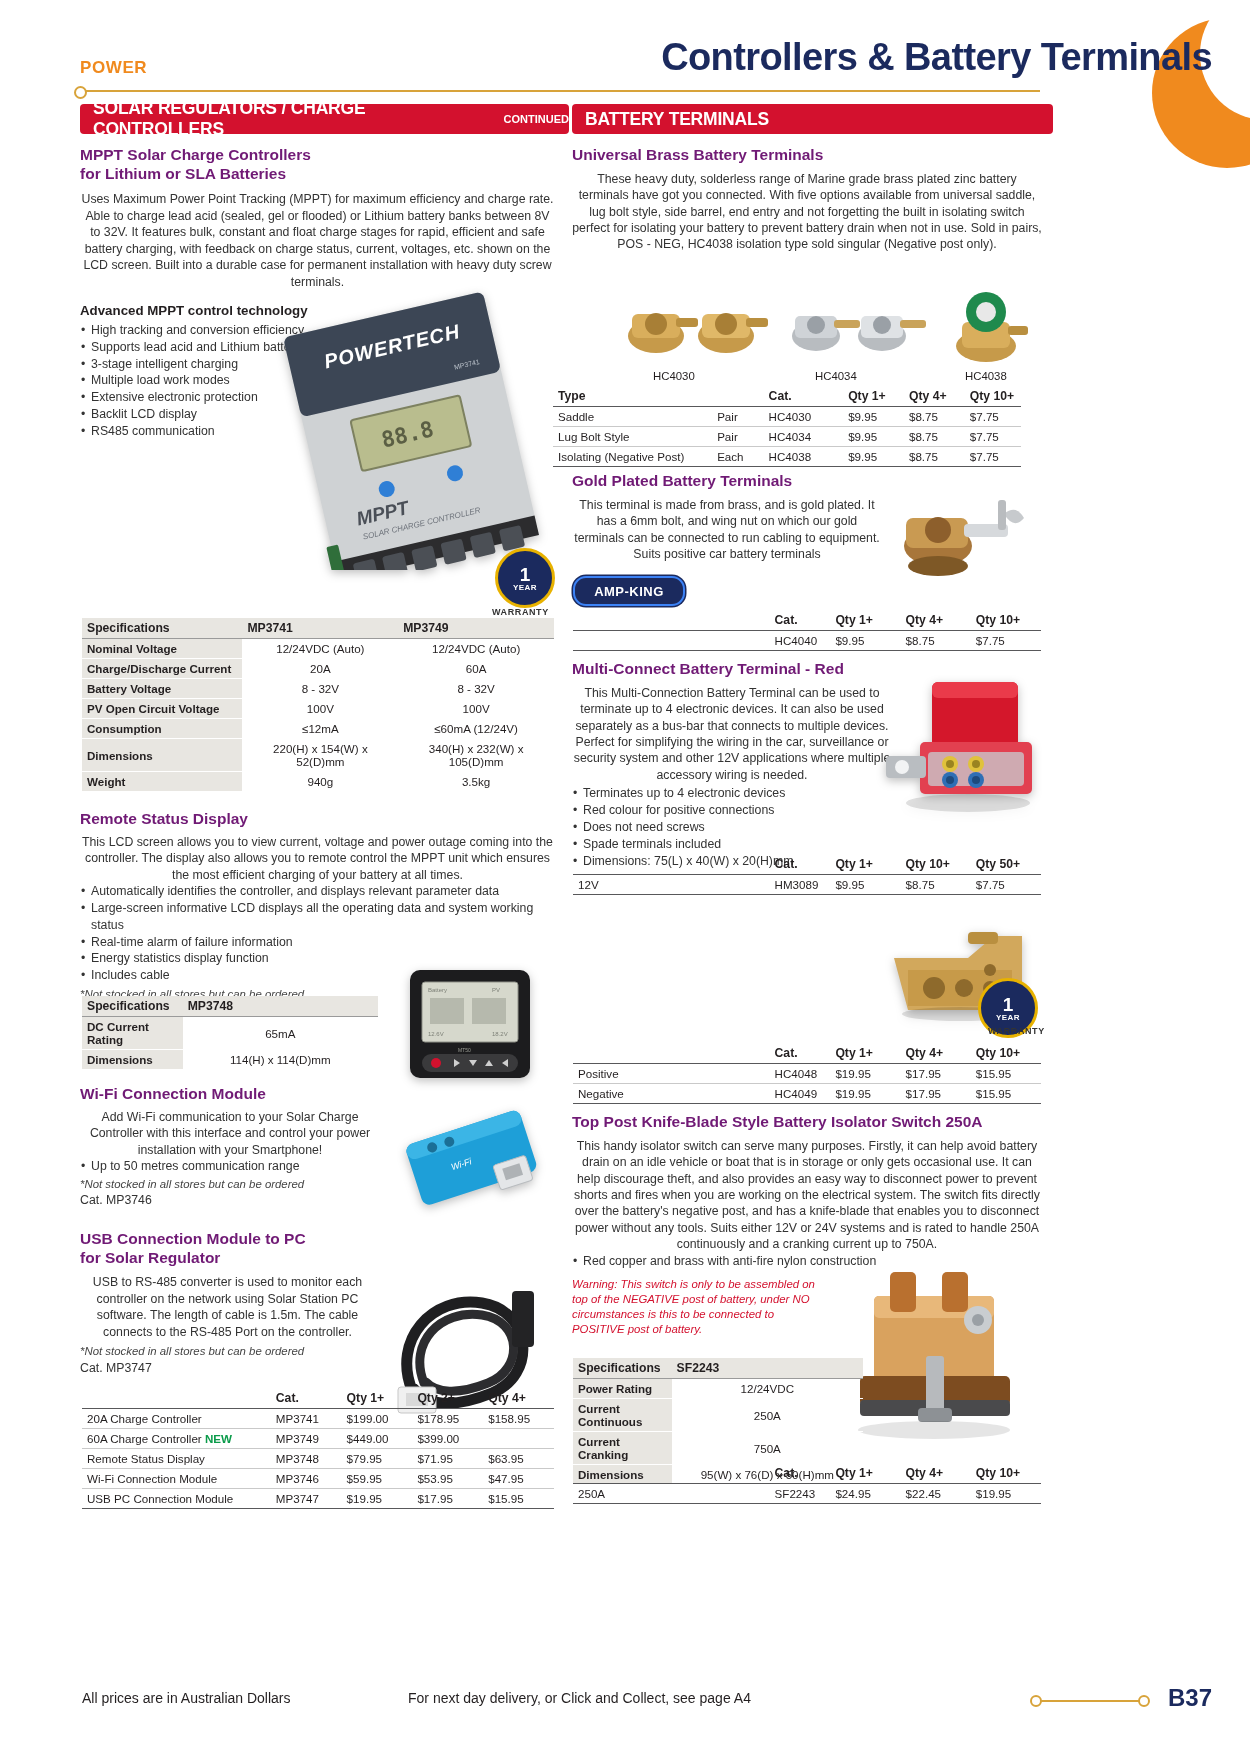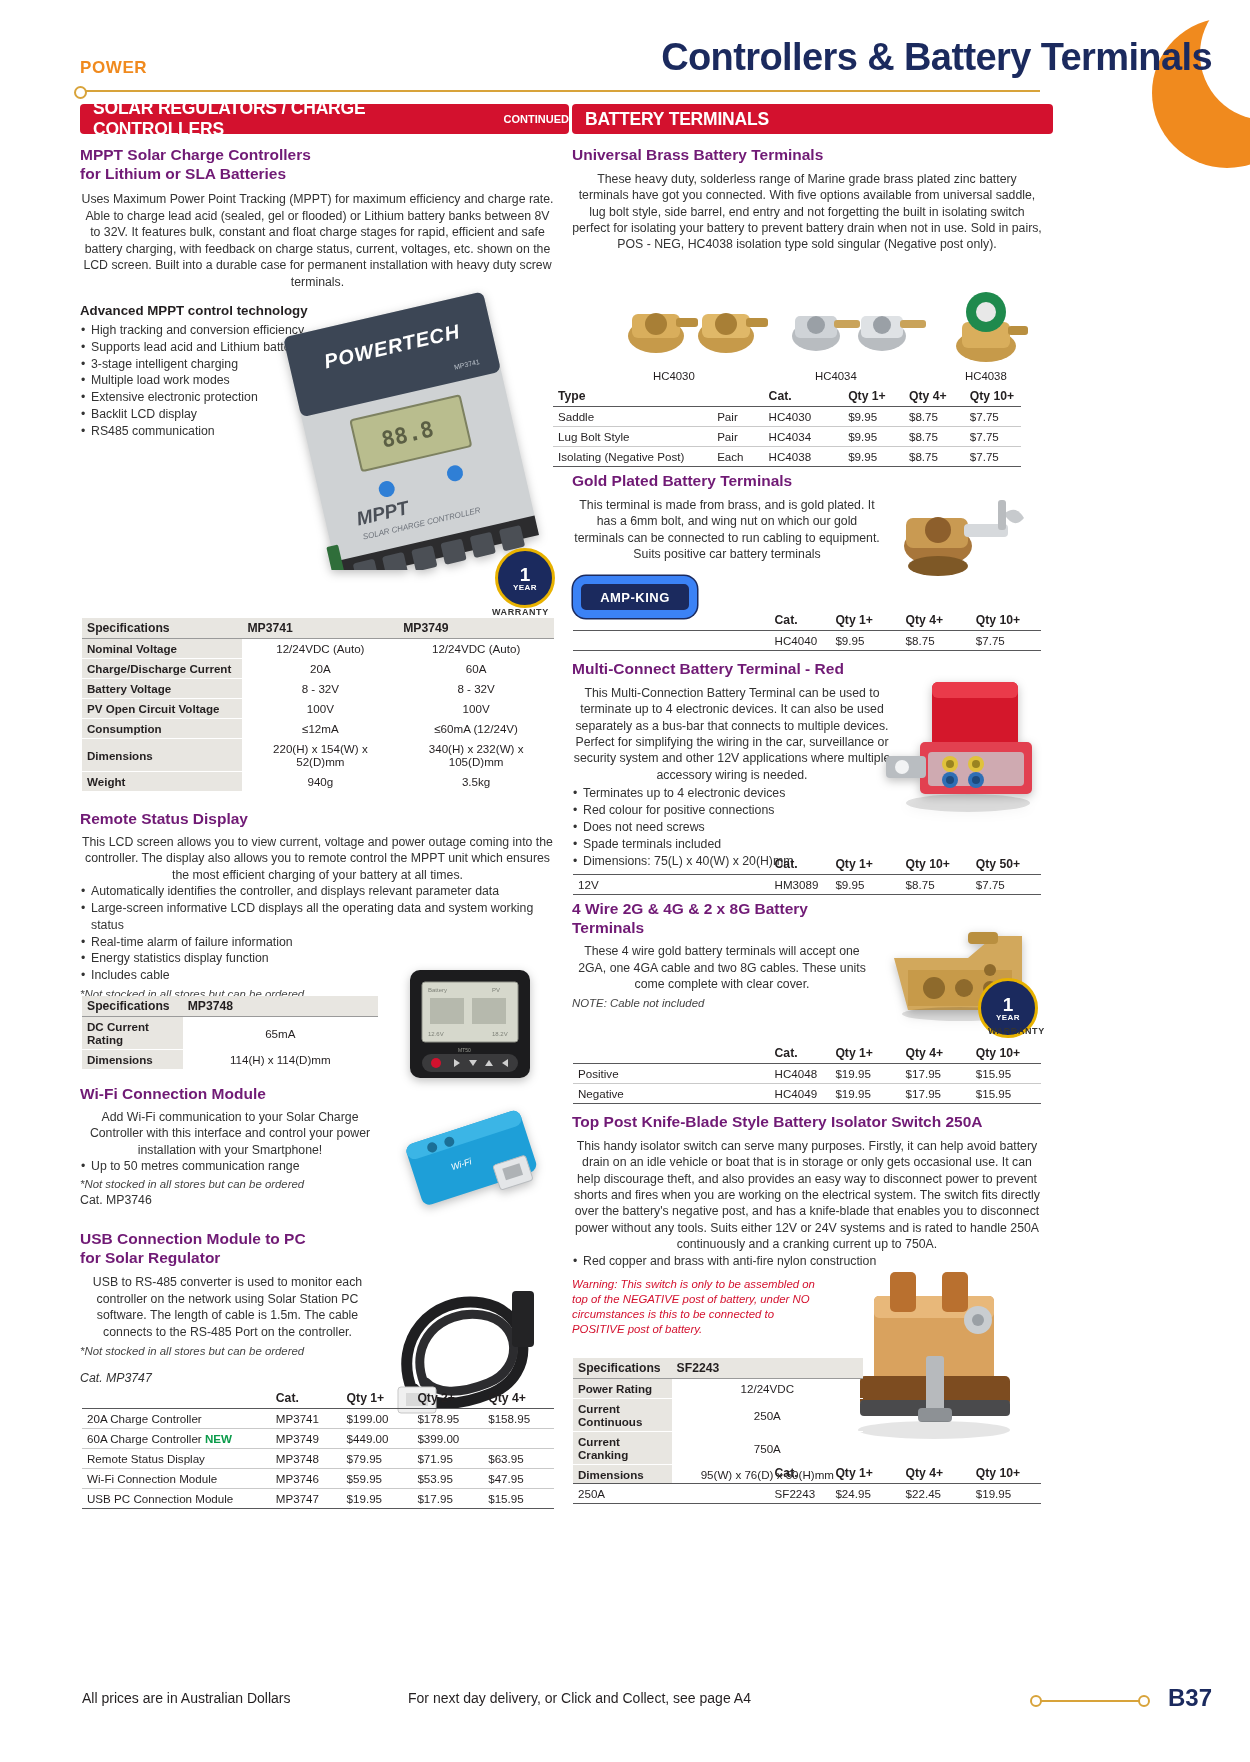--- a/index.html
+++ b/index.html
@@ -54,21 +54,21 @@
 
   .badge{position:absolute;width:54px;height:54px;border-radius:50%;background:#1b2a5e;
          border:3px solid #e8b200;display:flex;flex-direction:column;align-items:center;justify-content:center;
          color:#fff;line-height:1;}
   .badge .y1{font-size:19px;font-weight:bold;}
   .badge .yr{font-size:8px;font-weight:bold;letter-spacing:.5px;}
   .warr{position:absolute;font-size:9px;font-weight:bold;color:#333;letter-spacing:.6px;}
 
   .ampking{position:absolute;width:108px;height:26px;border-radius:13px;background:#1b2a5e;
            color:#fff;display:flex;align-items:center;justify-content:center;font-size:13px;
-           font-weight:bold;letter-spacing:.5px;border:8px solid #3b82f6;box-shadow:0 0 0 1.5px #1b2a5e;}
+           font-weight:bold;letter-spacing:.5px;border:2px solid #3b82f6;box-shadow:0 0 0 1.5px #1b2a5e;}
 
   .warnred{font-size:11.4px;font-style:italic;color:#d3112e;line-height:1.32;}
 
   
   .ftr{position:absolute;left:0;top:1690px;width:1250px;height:40px;font-size:14px;color:#231f20;}
   .ftr .l{position:absolute;left:82px;top:0;}
   .ftr .c{position:absolute;left:408px;top:0;}
   .ftr .pg{position:absolute;right:38px;top:-6px;font-size:24px;font-weight:bold;color:#1b2a5e;}
   .ftr-rule{position:absolute;right:106px;top:10px;width:106px;height:2px;background:#d8a33a;}
   .ftr-dot{position:absolute;width:8px;height:8px;border:2px solid #d8a33a;border-radius:50%;background:#fff;top:5px;}
@@ -270,21 +270,21 @@
     </svg>
   </div>
 
   <div class="col" style="left:80px;top:1230px;width:295px;">
     <h3 class="sec">
       <span>USB Connection Module to PC</span><br>
       <span>for Solar Regulator</span>
     </h3>
     <p class="body" style="margin-top:7px;">USB to RS-485 converter is used to monitor each controller on the network using Solar Station PC software. The length of cable is 1.5m. The cable connects to the RS-485 Port on the controller.</p>
     <div class="note" style="margin-top:5px;">*Not stocked in all stores but can be ordered</div>
-    <div class="cat-line" style="margin-top:14px;font-style:italic;">Cat. MP3747</div>
+    <div class="cat-line" style="margin-top:4px;">Cat. MP3747</div>
   </div>
   <div class="img" style="left:372px;top:1265px;width:190px;height:180px;">
     <svg width="190" height="180" viewBox="0 0 190 180">
       <path d="M40 125 C 20 75, 60 30, 110 38 C 160 46, 165 110, 120 128 C 80 144, 55 140, 42 124" fill="none" stroke="#1f1f21" stroke-width="11" stroke-linecap="round"></path>
       <path d="M52 118 C 36 78, 68 44, 110 50 C 150 56, 152 104, 116 118 C 86 130, 64 128, 54 117" fill="none" stroke="#2c2c2f" stroke-width="9" stroke-linecap="round"></path>
       <rect x="140" y="26" width="22" height="56" rx="4" fill="#232325"></rect>
       <rect x="26" y="122" width="38" height="26" rx="3" fill="#f0f0f0" stroke="#c7c7c7"></rect>
       <rect x="34" y="128" width="22" height="13" fill="#d9d9d9"></rect>
     </svg>
   </div>
@@ -502,25 +502,20 @@
         <tr>
           <td>12V</td>
           <td>HM3089</td>
           <td>$9.95</td>
           <td>$8.75</td>
           <td>$7.75</td>
         </tr>
       </tbody>
   </table>
 
-  <div class="col" style="left:572px;top:900px;width:300px;">
-    <h3 class="sec">4 Wire 2G &amp; 4G &amp; 2 x 8G Battery Terminals</h3>
-    <p class="body" style="margin-top:6px;">These 4 wire gold battery terminals will accept one 2GA, one 4GA cable and two 8G cables. These units come complete with clear cover.</p>
-    <div class="note" style="margin-top:4px;">NOTE: Cable not included</div>
-  </div>
   <div class="img shadow" style="left:872px;top:918px;width:168px;height:110px;">
     <svg width="168" height="110" viewBox="0 0 168 110">
       <path d="M22 40 L96 40 L122 18 L150 18 L150 92 L36 92 Z" fill="#d2a85c"></path>
       <path d="M36 52 L140 52 L140 88 L36 88 Z" fill="#c79a49"></path>
       <circle cx="62" cy="70" r="11" fill="#8e6a2c"></circle>
         <circle cx="92" cy="70" r="9" fill="#8e6a2c"></circle>
       <circle cx="118" cy="70" r="7" fill="#8e6a2c"></circle>
         <circle cx="118" cy="52" r="6" fill="#8e6a2c"></circle>
       <rect x="96" y="14" width="30" height="12" rx="4" fill="#b98f3f"></rect>
       <ellipse cx="88" cy="96" rx="58" ry="7" fill="#000" opacity=".12"></ellipse>

